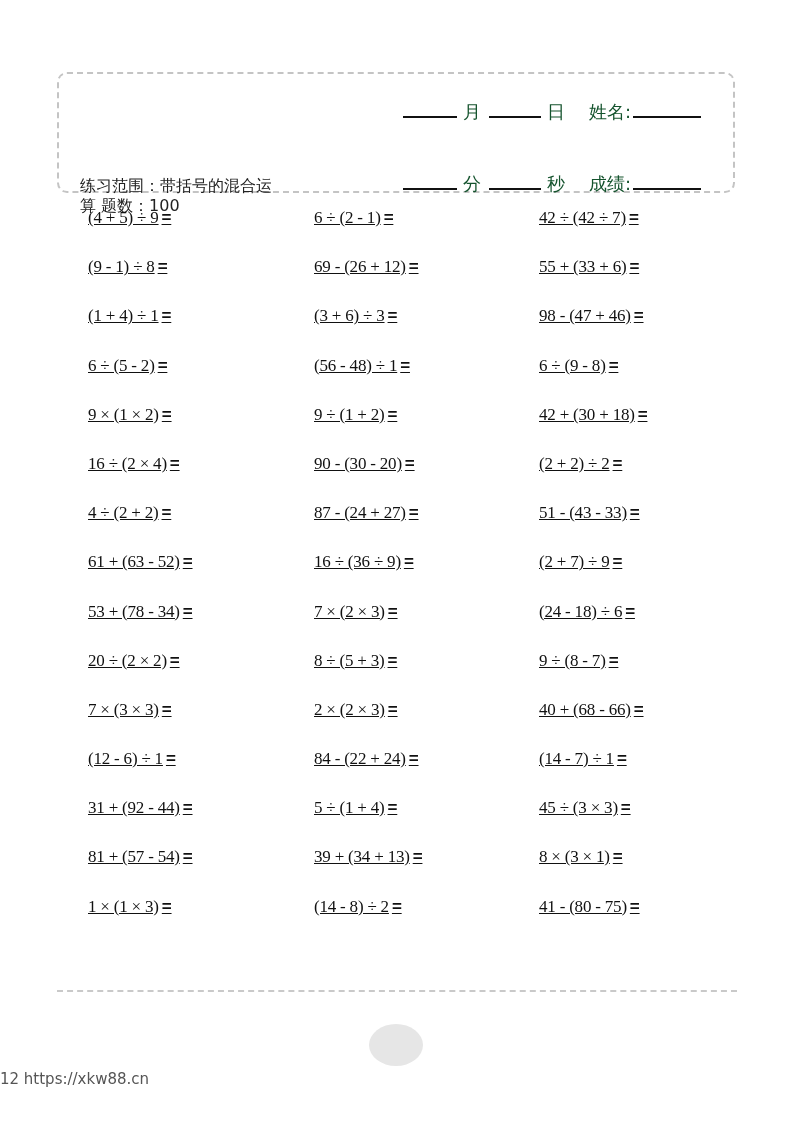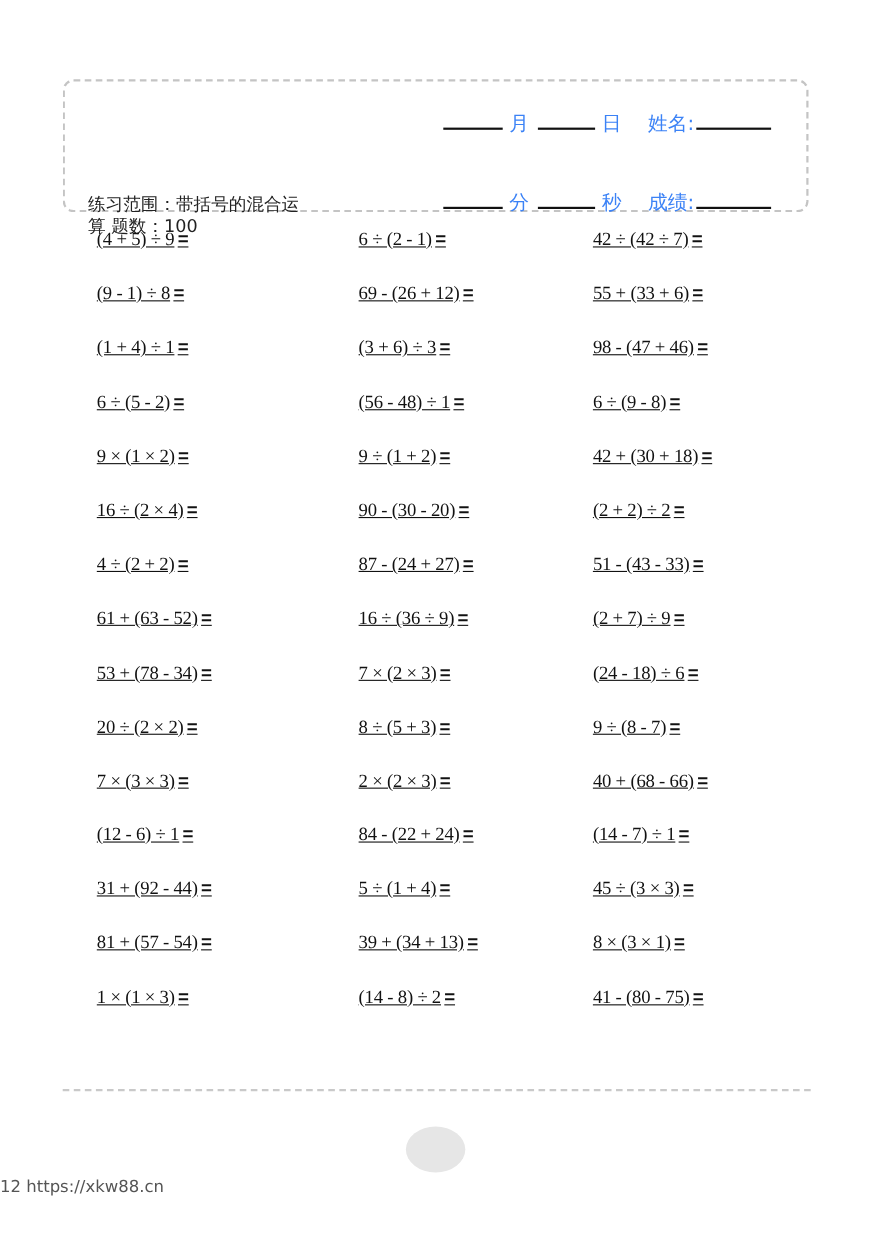--- a/index.html
+++ b/index.html
@@ -6,34 +6,34 @@
   body { width: 793px; height: 1122px; position: relative; overflow: hidden; font-family: "Liberation Serif", serif; color: #111; }
   .header-box {
     position: absolute; left: 57px; top: 72px; width: 678px; height: 121px;
     border: 2px dashed #c4c4c4; border-radius: 10px; box-sizing: border-box;
   }
   .range {
     position: absolute; left: 80px; top: 140px; width: 210px;
     font-family: "DejaVu Sans", sans-serif; font-size: 16px; line-height: 20px; color: #222; margin-top: 36px;
   }
   .range .line2 { display: block; }
-  .fields { position: absolute; left: 403px; font-family: "DejaVu Sans", sans-serif; font-size: 18px; color: #3b82f6; }
+  .fields { position: absolute; left: 403px; font-family: "DejaVu Sans", sans-serif; font-size: 18px; color: #14532d; }
   .fields.row1 { top: 98px; }
   .fields.row2 { top: 146px; margin-top: 24px; }
   .fields .blank { display: inline-block; border-bottom: 2px solid #111; height: 18px; vertical-align: baseline; }
   .fields .b1 { width: 54px; }
   .fields .b2 { width: 52px; margin-left: 6px; }
   .fields .b3 { width: 68px; margin-left: 2px; }
   .fields .unit { display: inline-block; margin: 0 2px 0 6px; }
   .fields .label { display: inline-block; margin-left: 22px; }
   .problems { position: absolute; left: 88px; top: 208px; width: 680px; }
   .row { position: relative; height: 49.2px; }
   .prob { position: absolute; top: 0; font-size: 17px; white-space: nowrap; letter-spacing: -0.2px; text-decoration: underline; }
   .prob .eq { font-family: "Liberation Sans", sans-serif; font-weight: bold; margin-left: 3px; }
-  .c0 { left: 0; } .c1 { left: 238px; } .c2 { left: 451px; }
+  .c0 { left: 0; } .c1 { left: 226px; } .c2 { left: 451px; }
   .bottom-rule {
     position: absolute; left: 57px; top: 990px; width: 680px; height: 0;
     border-top: 2px dashed #c9c9c9;
   }
   .page-oval {
     position: absolute; left: 369px; top: 1024px; width: 54px; height: 42px;
     background: #e6e6e6; border-radius: 50%;
   }
   .footer {
     position: absolute; left: 0; width: 793px; top: 1070px; text-align: left;

